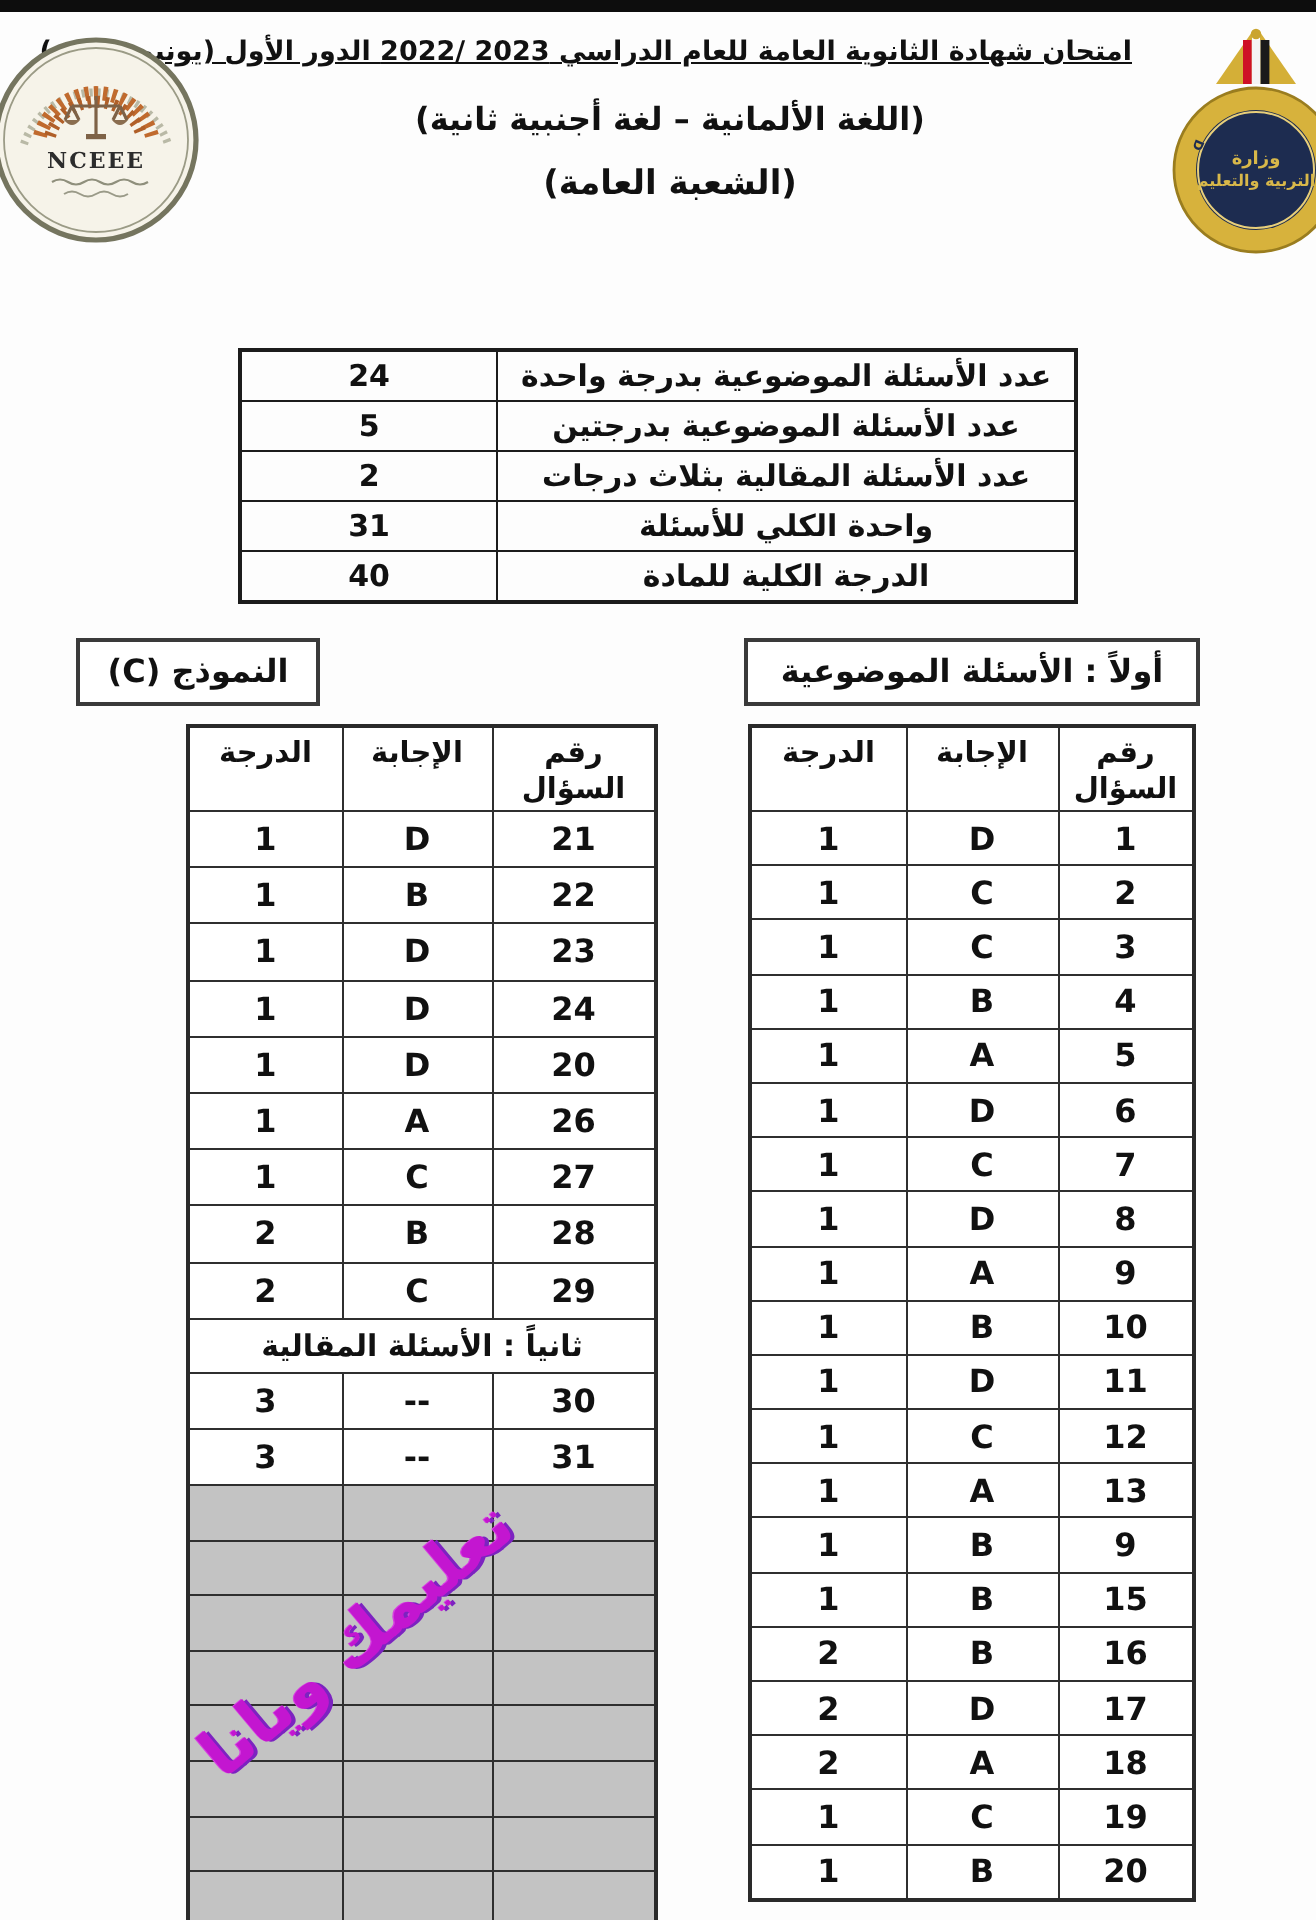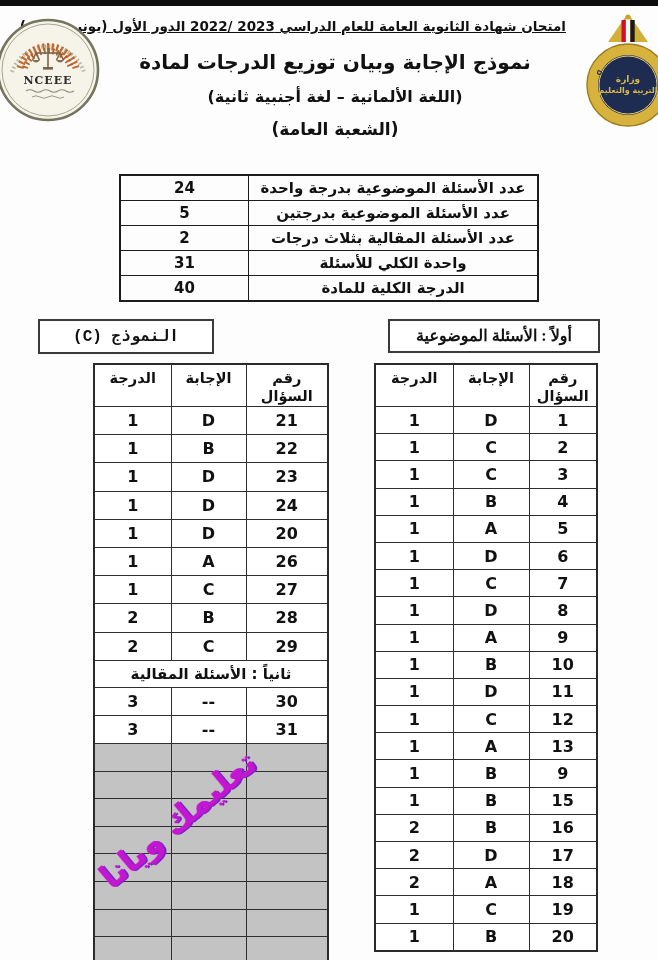--- a/index.html
+++ b/index.html
@@ -26,22 +26,22 @@
   .summary td { border:1px solid #1c1c1c; font-weight:bold; text-align:center;
                 height:24px; font-size:15px; padding:0 4px; }
   .summary td.sum-label { width:294px;text-align:center; }
   .summary td.sum-value { width:126px; }
 
   
   .boxes-row { display:flex; justify-content:space-between; align-items:flex-start;
                padding:17px 58px 0 38px; }
   .box { border:2px solid #3a3a3a; background:#fff; font-weight:bold; font-size:16px;
          text-align:center; padding:5px 10px 6px; box-sizing:border-box; }
-  .box-objective { width:212px;font-family:Liberation Serif, serif; }
-  .box-model { width:176px;font-family:Liberation Mono, monospace; }
+  .box-objective { width:228px; }
+  .box-model { width:122px; }
 
   
   .tables-row { display:flex; justify-content:space-between; align-items:flex-start;
                 padding:9px 60px 0 93px; }
   table.answers { border-collapse:collapse; table-layout:fixed; border:2px solid #2a2a2a; background:#fff; }
   .answers th, .answers td { border:1px solid #2f2f2f; text-align:center; font-weight:bold;
                              overflow:hidden; padding:0; }
   .answers th { font-size:14.5px; height:37px; vertical-align:top; padding-top:4px; line-height:1.25; font-weight:bold; }
   table.tbl-right { width:222px; }
   table.tbl-left  { width:234px; }
@@ -112,21 +112,20 @@
         </text>
         <g fill="#d8b84a" font-weight="bold" text-anchor="middle">
           <text x="50" y="70" font-size="9">وزارة</text>
           <text x="50" y="81" font-size="8">التربية والتعليم</text>
         </g>
       </svg>
     </div>
 
     <div class="header-text">
       <div class="h1">امتحان شهادة الثانوية العامة للعام الدراسي ‪2022/ 2023‬ الدور الأول (يونيو- يوليو)</div>
-      <div class="h2">نموذج الإجابة وبيان توزيع الدرجات لمادة</div>
       <div class="h3">(اللغة الألمانية – لغة أجنبية ثانية)</div>
       <div class="h4">(الشعبة العامة)</div>
     </div>
   </div>
 
   <table class="summary">
     <tbody id="summary-body">
         <tr>
           <td class="sum-label">عدد الأسئلة الموضوعية بدرجة واحدة</td>
           <td class="sum-value">24</td>

